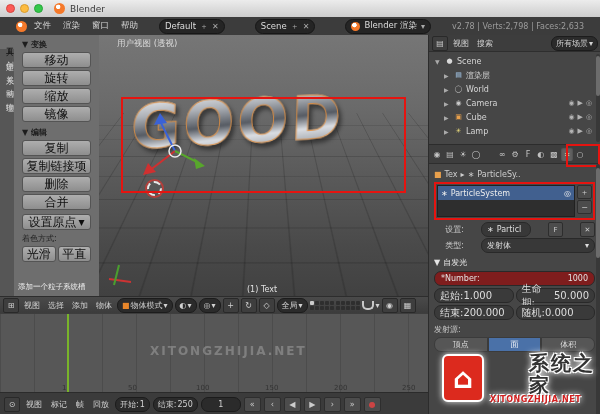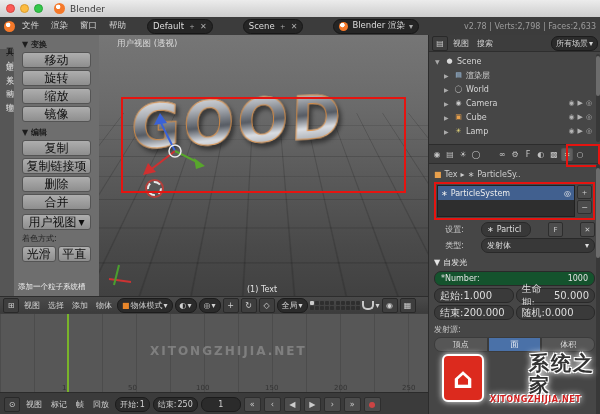--- a/index.html
+++ b/index.html
@@ -17,21 +17,21 @@
   .tl.yellow{background:#fdbc40;border:1px solid #d99c2e;box-sizing:border-box;}
   .tl.green{background:#34c84a;border:1px solid #28a53a;box-sizing:border-box;}
   .blogo{width:11px;height:11px;border-radius:50%;flex:0 0 auto;
     background:radial-gradient(circle at 38% 35%,#ffffff 0 2px,#f5792a 2.5px);}
   .blogo.small{width:9px;height:9px;}
   .title-text{color:#3a3a3a;font-size:9px;}
 
   
   .menubar{position:absolute;top:17px;left:0;right:0;height:18px;background:#3c3c3c;
     border-bottom:1px solid #292929;display:flex;align-items:center;gap:2px;
-    padding:0 4px;color:#d6d6d6;font-size:8.5px;white-space:nowrap;}
+    padding:0 16px;color:#d6d6d6;font-size:8.5px;white-space:nowrap;}
   .menu-item{padding:0 5px;}
   .mwidget{display:flex;align-items:center;background:#252525;border:1px solid #171717;
     border-radius:8px;height:13px;padding:0 5px;gap:4px;color:#dddddd;margin:0 14px;}
   .mwbtn{color:#a9a9a9;font-size:8px;}
   .stats{margin-left:auto;color:#9c9c9c;font-size:8px;overflow:hidden;}
 
   
   .toolshelf{position:absolute;top:35px;left:0;width:99px;height:261px;background:#6e6e6e;
     border-right:1px solid #444444;display:flex;}
   .tabstrip{width:14px;background:#565656;display:flex;flex-direction:column;flex:0 0 auto;}
@@ -136,21 +136,21 @@
   .slot-btns{width:15px;display:flex;flex-direction:column;gap:1px;}
   .sbtn{height:12px;background:#4c4c4c;border:1px solid #2f2f2f;border-radius:2px;color:#cccccc;
     display:flex;align-items:center;justify-content:center;font-size:8px;}
   .prow{display:flex;align-items:center;gap:17px;margin-top:3px;height:13px;font-size:8px;}
   .plabel{width:30px;text-align:right;flex:0 0 auto;}
   .pfield{flex:1;height:13px;background:#383838;border:1px solid #292929;border-radius:7px;
     display:flex;align-items:center;gap:3px;padding:0 5px;color:#dedede;min-width:0;overflow:hidden;}
   .pminibtn{width:13px;height:13px;background:#4c4c4c;border:1px solid #2d2d2d;border-radius:2px;
     display:flex;align-items:center;justify-content:center;color:#cccccc;font-size:7px;flex:0 0 auto;}
   .panel-h{margin-top:5px;font-size:8px;color:#e4e4e4;display:flex;gap:3px;align-items:center;}
-  .num-slider{margin-top:3px;height:13px;background:#14532d;border:1px solid #292929;border-radius:7px;
+  .num-slider{margin-top:3px;height:13px;background:#7f1d1d;border:1px solid #292929;border-radius:7px;
     display:flex;justify-content:space-between;align-items:center;padding:0 6px;color:#e2e2e2;font-size:8px;}
   .pair-grid{display:grid;grid-template-columns:1fr 1fr;gap:2px;margin-top:2px;}
   .pair{height:13px;background:#3a3a3a;border:1px solid #292929;border-radius:7px;display:flex;
     justify-content:flex-start;align-items:center;padding:0 5px;font-size:10px;color:#dedede;}
   .emit-label{margin-top:4px;font-size:8px;}
   .seg{display:flex;margin-top:2px;}
   .seg-btn{flex:1;height:13px;background:#565656;border:1px solid #3b3b3b;color:#dddddd;
     font-size:8px;display:flex;align-items:center;justify-content:center;}
   .seg-btn:first-child{border-radius:7px 0 0 7px;}
   .seg-btn:last-child{border-radius:0 7px 7px 0;}
@@ -224,21 +224,21 @@
 
       <div class="tsec-h" style="margin-top:5px">
         <span>▼</span>
         <span>编辑</span>
       </div>
       <div class="tbtn">复制</div>
       <div class="tbtn">复制链接项</div>
       <div class="tbtn">删除</div>
       <div class="tbtn">合并</div>
       <div class="tbtn" style="margin-top:4px">
-        <span>用户视图</span>
+        <span>设置原点</span>
         <span>▾</span>
       </div>
       <div class="tlabel">着色方式:</div>
       <div class="btn-row">
         <div class="tbtn">光滑</div>
         <div class="tbtn">平直</div>
       </div>
       <div class="shelf-bottom">添加一个粒子系统槽</div>
     </div>
   </div>

